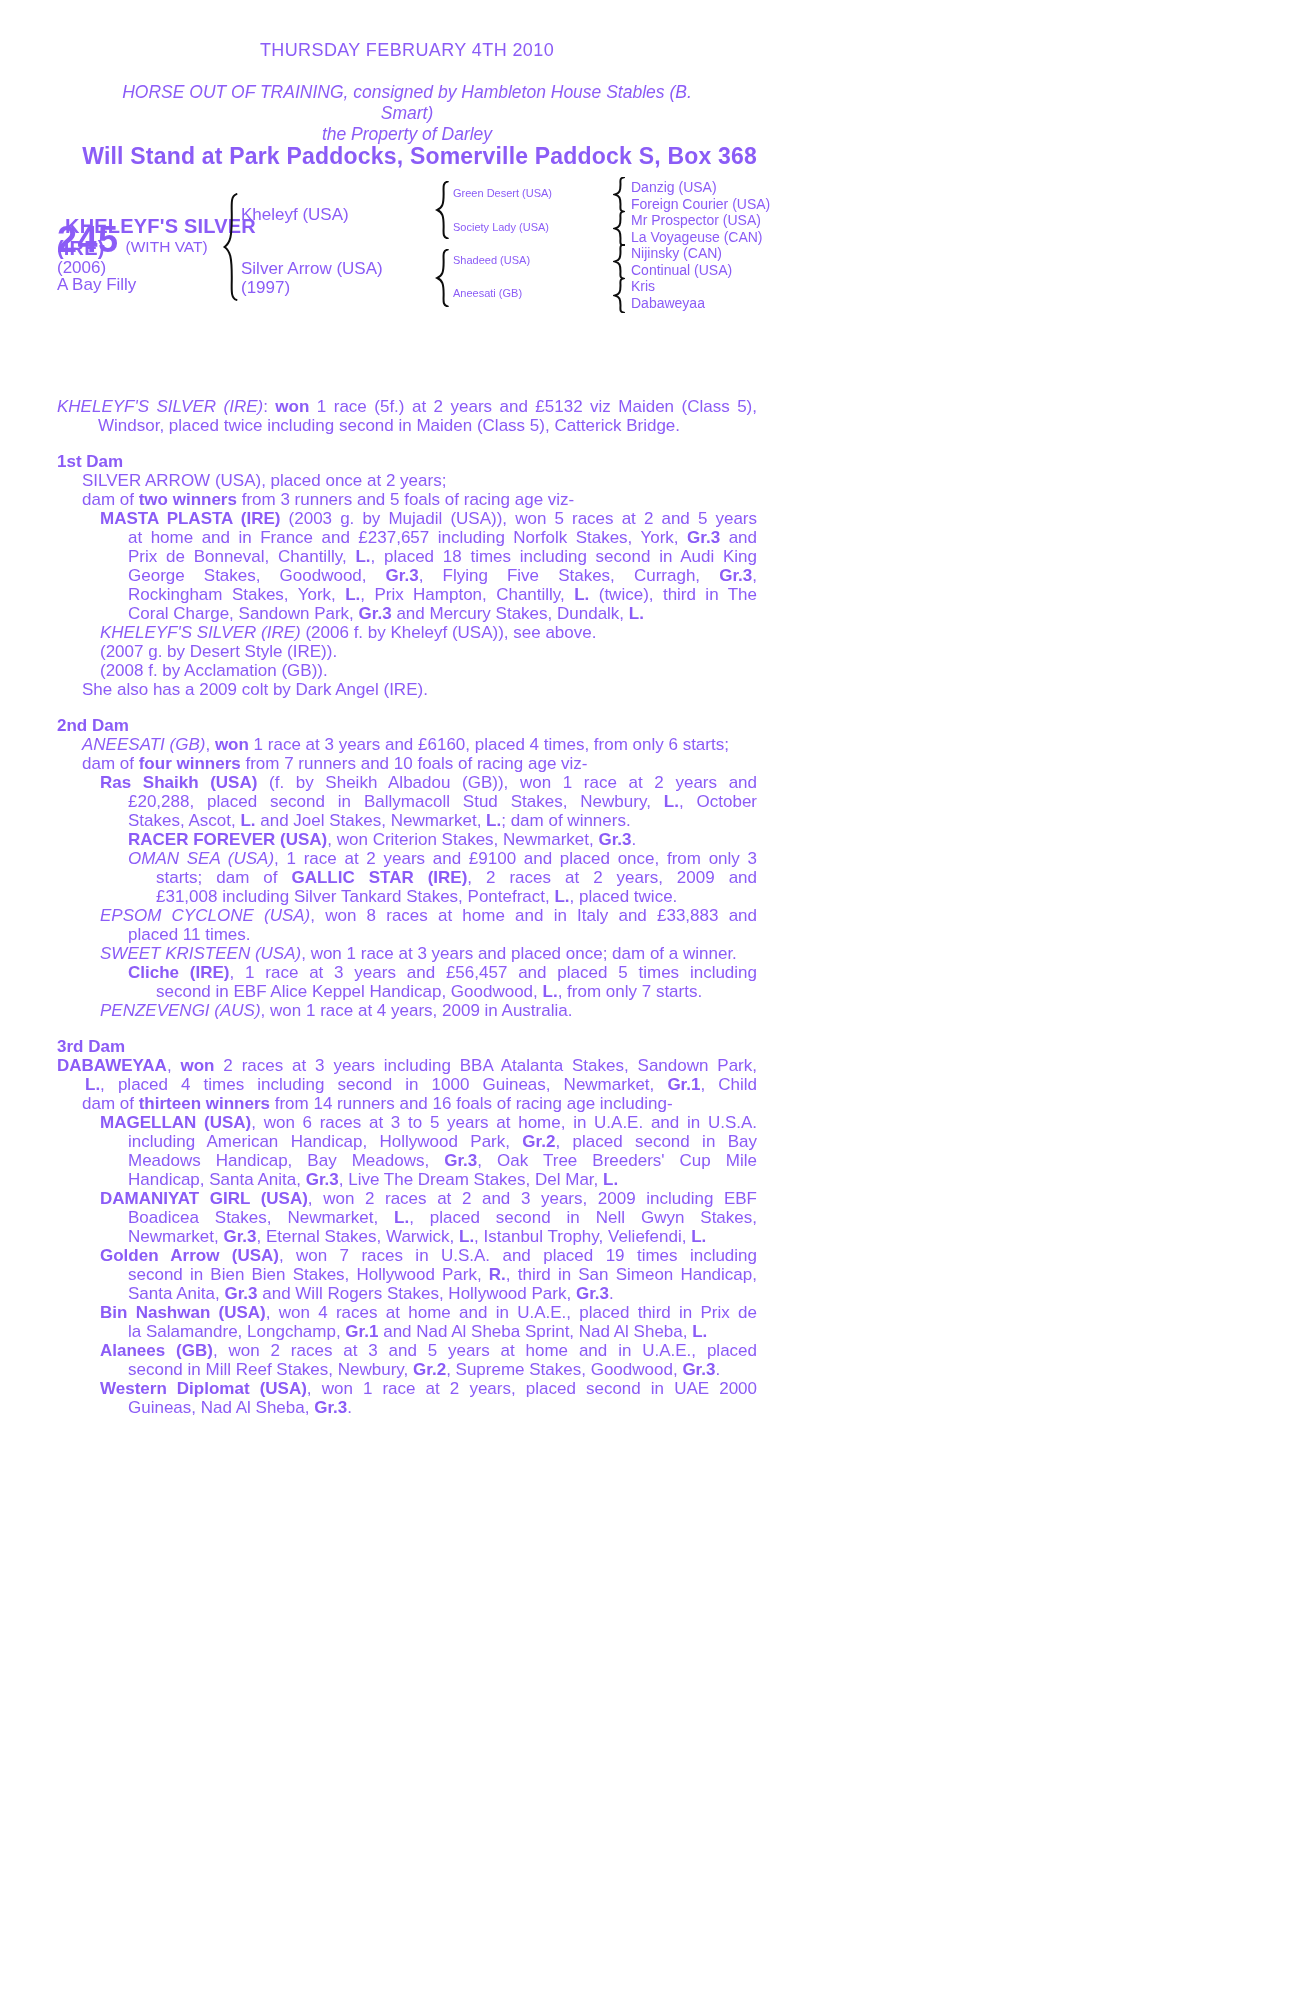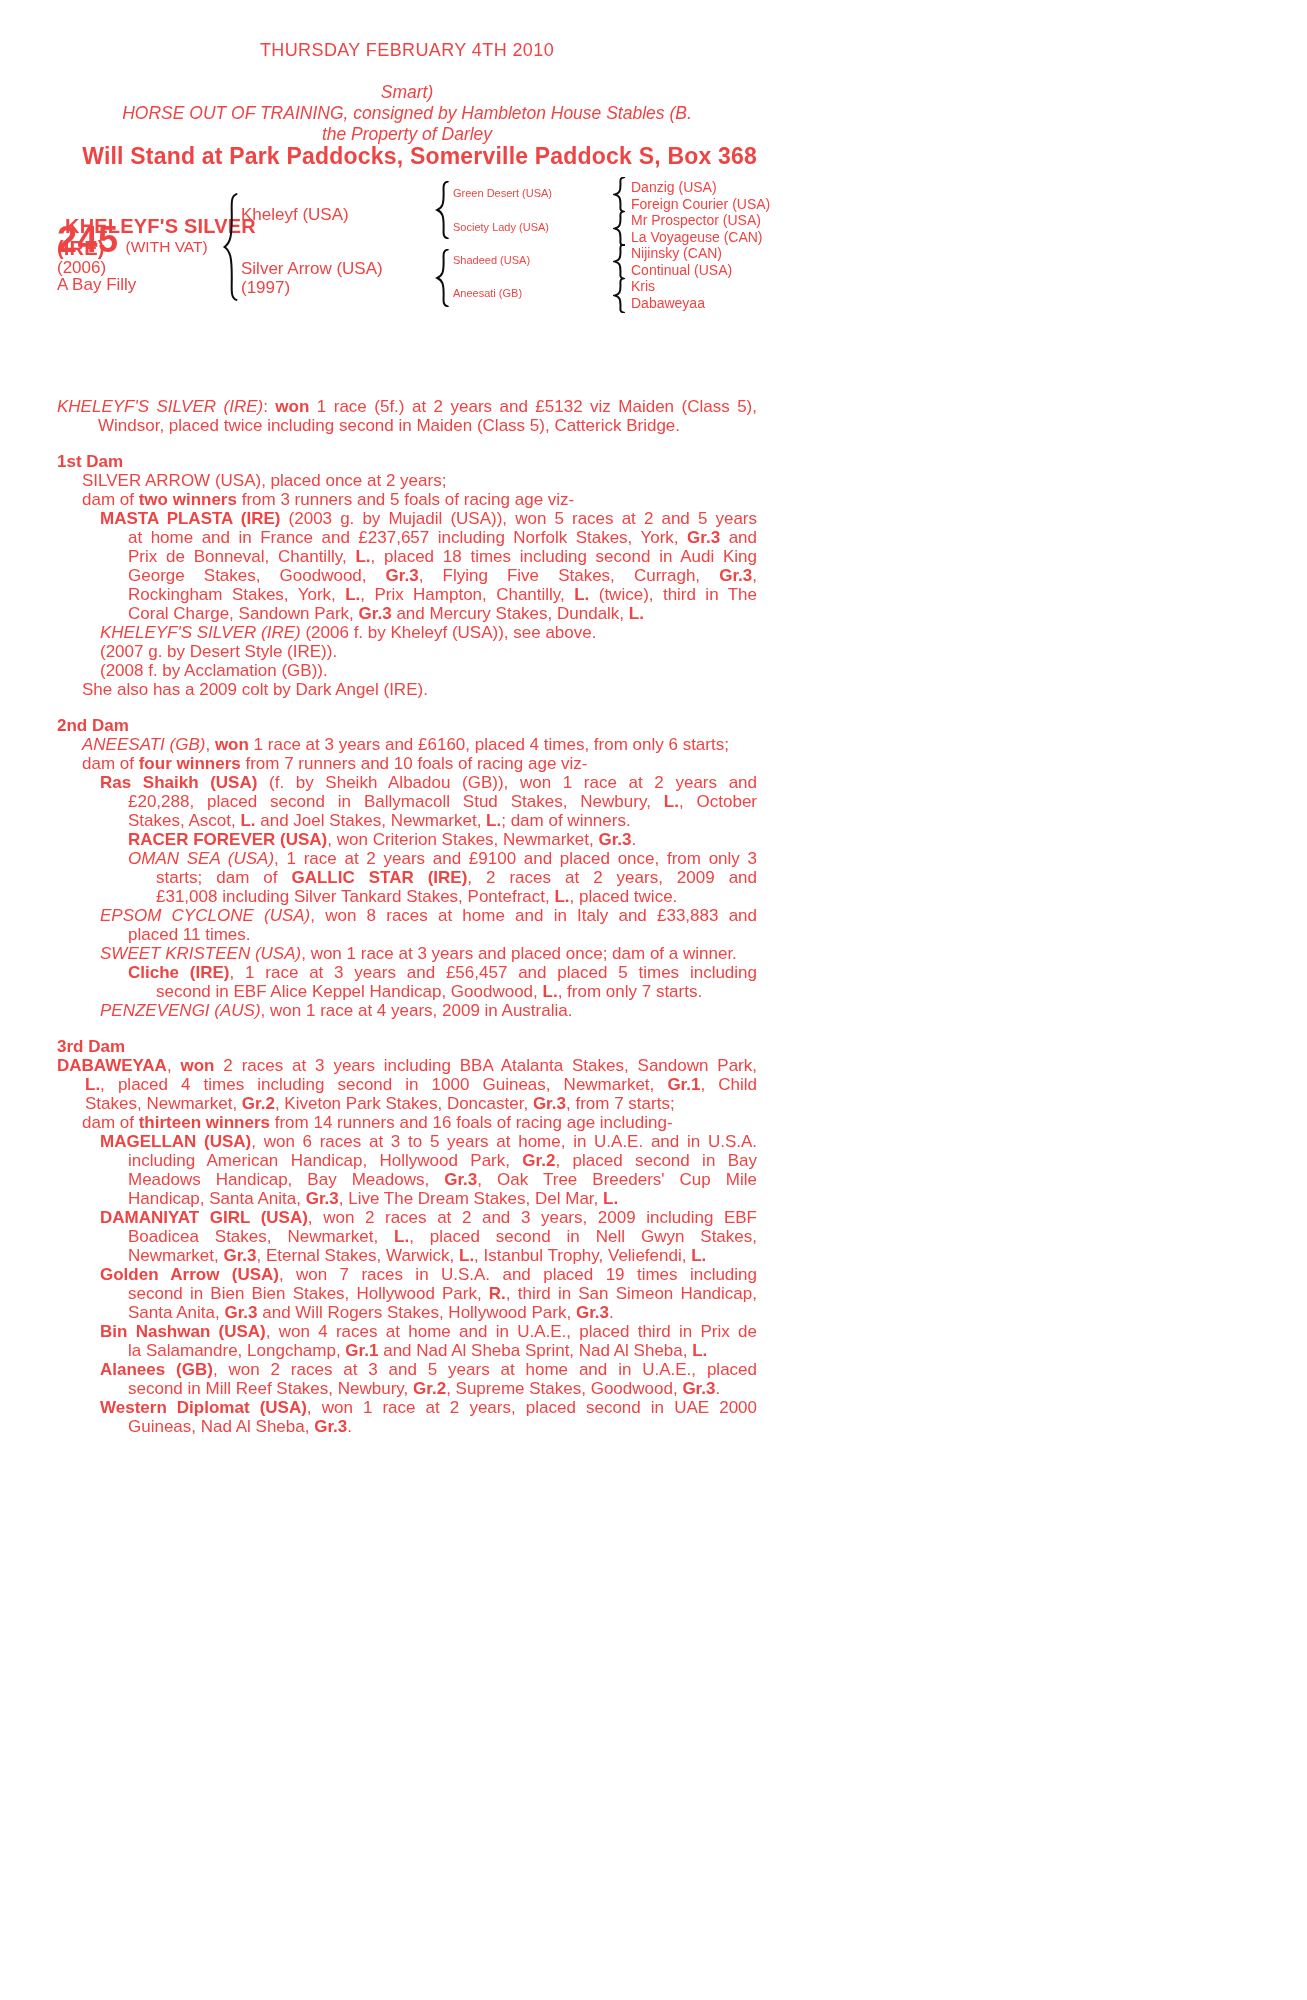--- a/index.html
+++ b/index.html
@@ -1,18 +1,18 @@
 <!DOCTYPE html>
 <html><head>
 <meta charset="utf-8">
 <style>
   html,body { margin:0; padding:0; background:#e8e8e8; }
   .page {
     position:relative; width:1307px; height:2000px; background:#ffffff;
-    color:#ef4444; font-family:"Liberation Sans", sans-serif; overflow:hidden;
+    color:#8b5cf6; font-family:"Liberation Sans", sans-serif; overflow:hidden;
   }
   .doc { position:absolute; left:57px; top:40px; width:700px; }
 
   .date-header { text-align:center; font-size:18px; line-height:20px; letter-spacing:.4px; }
   .consign { margin-top:22px; text-align:center; font-style:italic; font-size:17.5px; line-height:21px; }
   .stand-line { font-weight:bold; font-size:23px; line-height:22px; letter-spacing:.2px;text-align:right; }
 
   
   .pedigree { position:relative; height:140px; margin-top:12px; }
   .pedigree > div { position:absolute; white-space:nowrap; }
@@ -62,22 +62,22 @@
 </style>
 </head>
 <body>
 
 <div class="page">
   <div class="doc">
 
     <div class="date-header">THURSDAY FEBRUARY 4TH 2010</div>
 
     <div class="consign">
+      <div>HORSE OUT OF TRAINING, consigned by Hambleton House Stables (B.</div>
       <div>Smart)</div>
-      <div>HORSE OUT OF TRAINING, consigned by Hambleton House Stables (B.</div>
       <div>the Property of Darley</div>
     </div>
 
     <div class="stand-line">Will Stand at Park Paddocks, Somerville Paddock S, Box 368</div>
 
     <div class="pedigree">
       <div class="lot-line">
         <span class="lot-num">245</span><span class="vat">(WITH VAT)</span>
       </div>
       <div class="lot-name1"><span class="lot-nm">KHELEYF'S SILVER</span></div>
@@ -204,21 +204,20 @@
           <div class="ln first j"><b>Cliche (IRE)</b>, 1 race at 3 years and £56,457 and placed 5 times including</div>
           <div class="ln">second in EBF Alice Keppel Handicap, Goodwood, <b>L.</b>, from only 7 starts.</div>
         </div>
         <div class="para p-l1">
           <div class="ln first"><i>PENZEVENGI (AUS)</i>, won 1 race at 4 years, 2009 in Australia.</div>
         </div>
         <div class="sec-heading">3rd Dam</div>
         <div class="para p-hang28">
           <div class="ln first j"><b>DABAWEYAA</b>, <b>won</b> 2 races at 3 years including BBA Atalanta Stakes, Sandown Park,</div>
           <div class="ln j"><b>L.</b>, placed 4 times including second in 1000 Guineas, Newmarket, <b>Gr.1</b>, Child</div>
-          <div class="ln">Stakes, Newmarket, <b>Gr.2</b>, Kiveton Park Stakes, Doncaster, <b>Gr.3</b>, from 7 starts;</div>
         </div>
         <div class="para p-flush">
           <div class="ln first">dam of <b>thirteen winners</b> from 14 runners and 16 foals of racing age including-</div>
         </div>
         <div class="para p-l1">
           <div class="ln first j"><b>MAGELLAN (USA)</b>, won 6 races at 3 to 5 years at home, in U.A.E. and in U.S.A.</div>
           <div class="ln j">including American Handicap, Hollywood Park, <b>Gr.2</b>, placed second in Bay</div>
           <div class="ln j">Meadows Handicap, Bay Meadows, <b>Gr.3</b>, Oak Tree Breeders' Cup Mile</div>
           <div class="ln">Handicap, Santa Anita, <b>Gr.3</b>, Live The Dream Stakes, Del Mar, <b>L.</b></div>
         </div>

